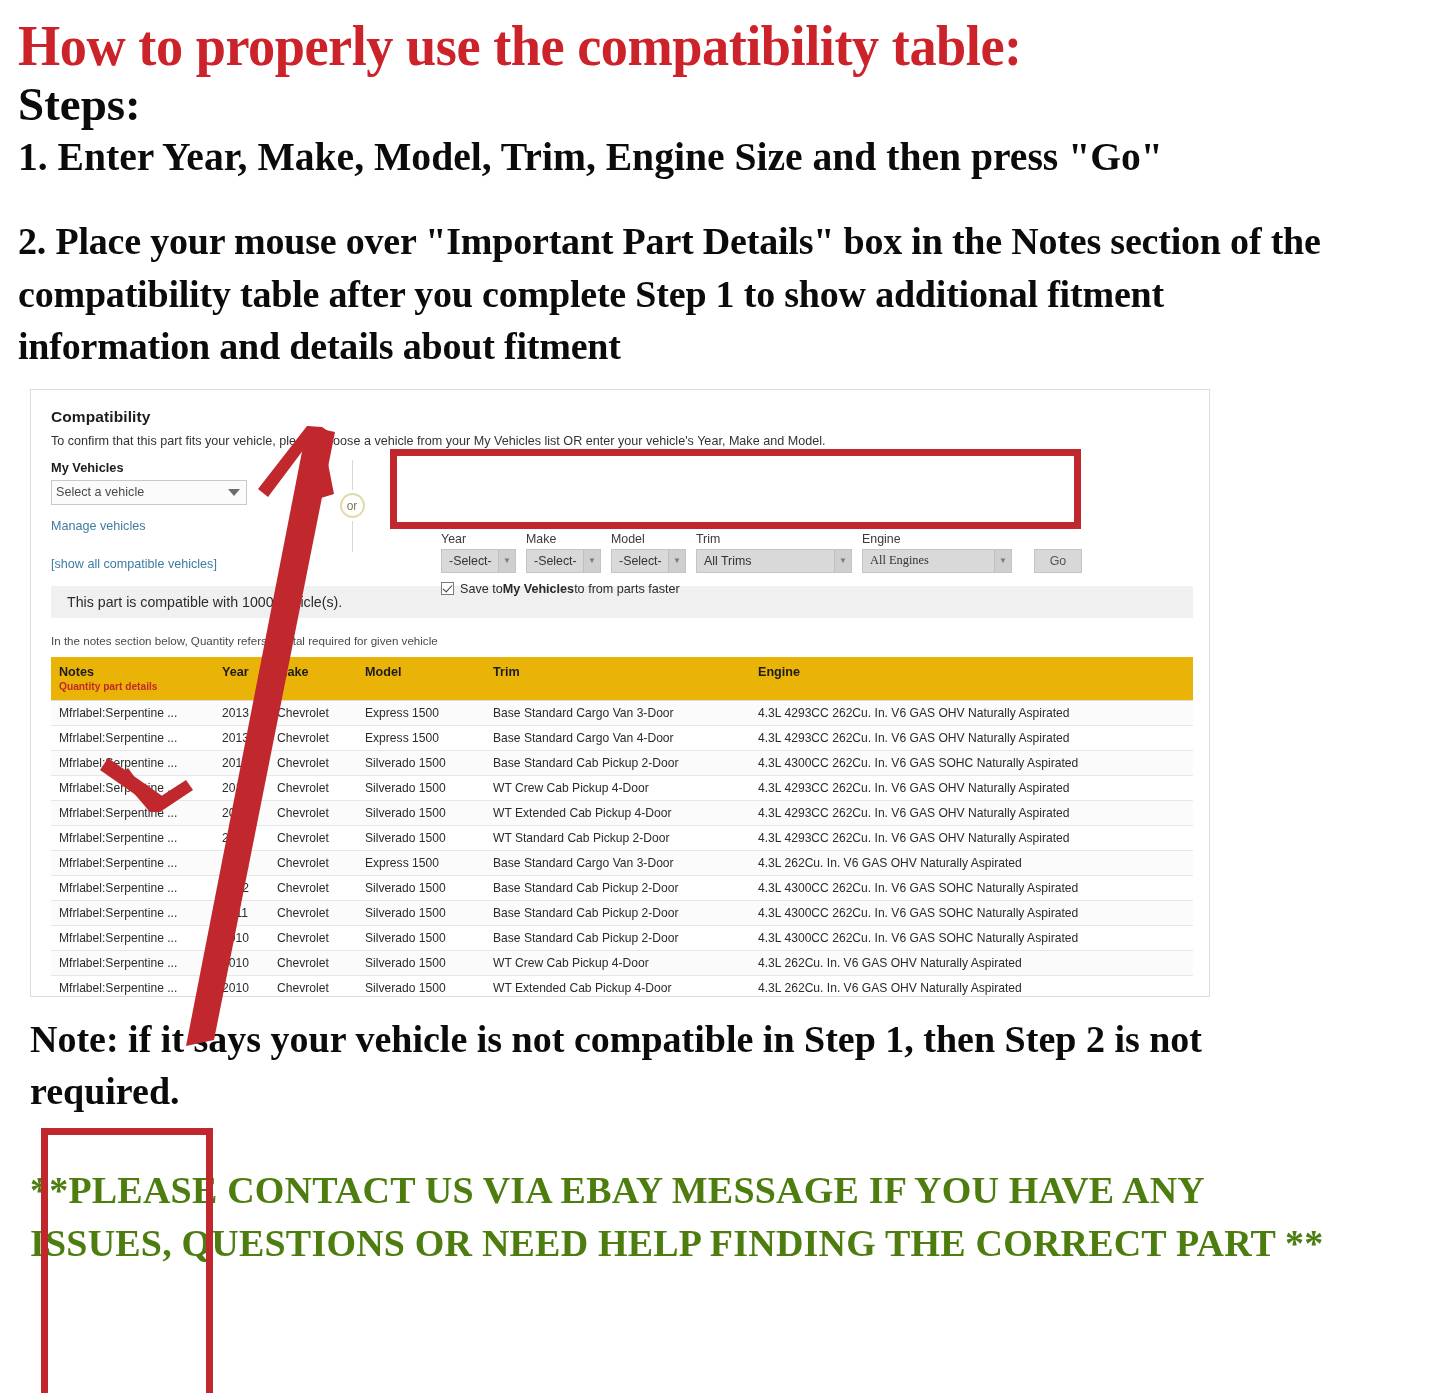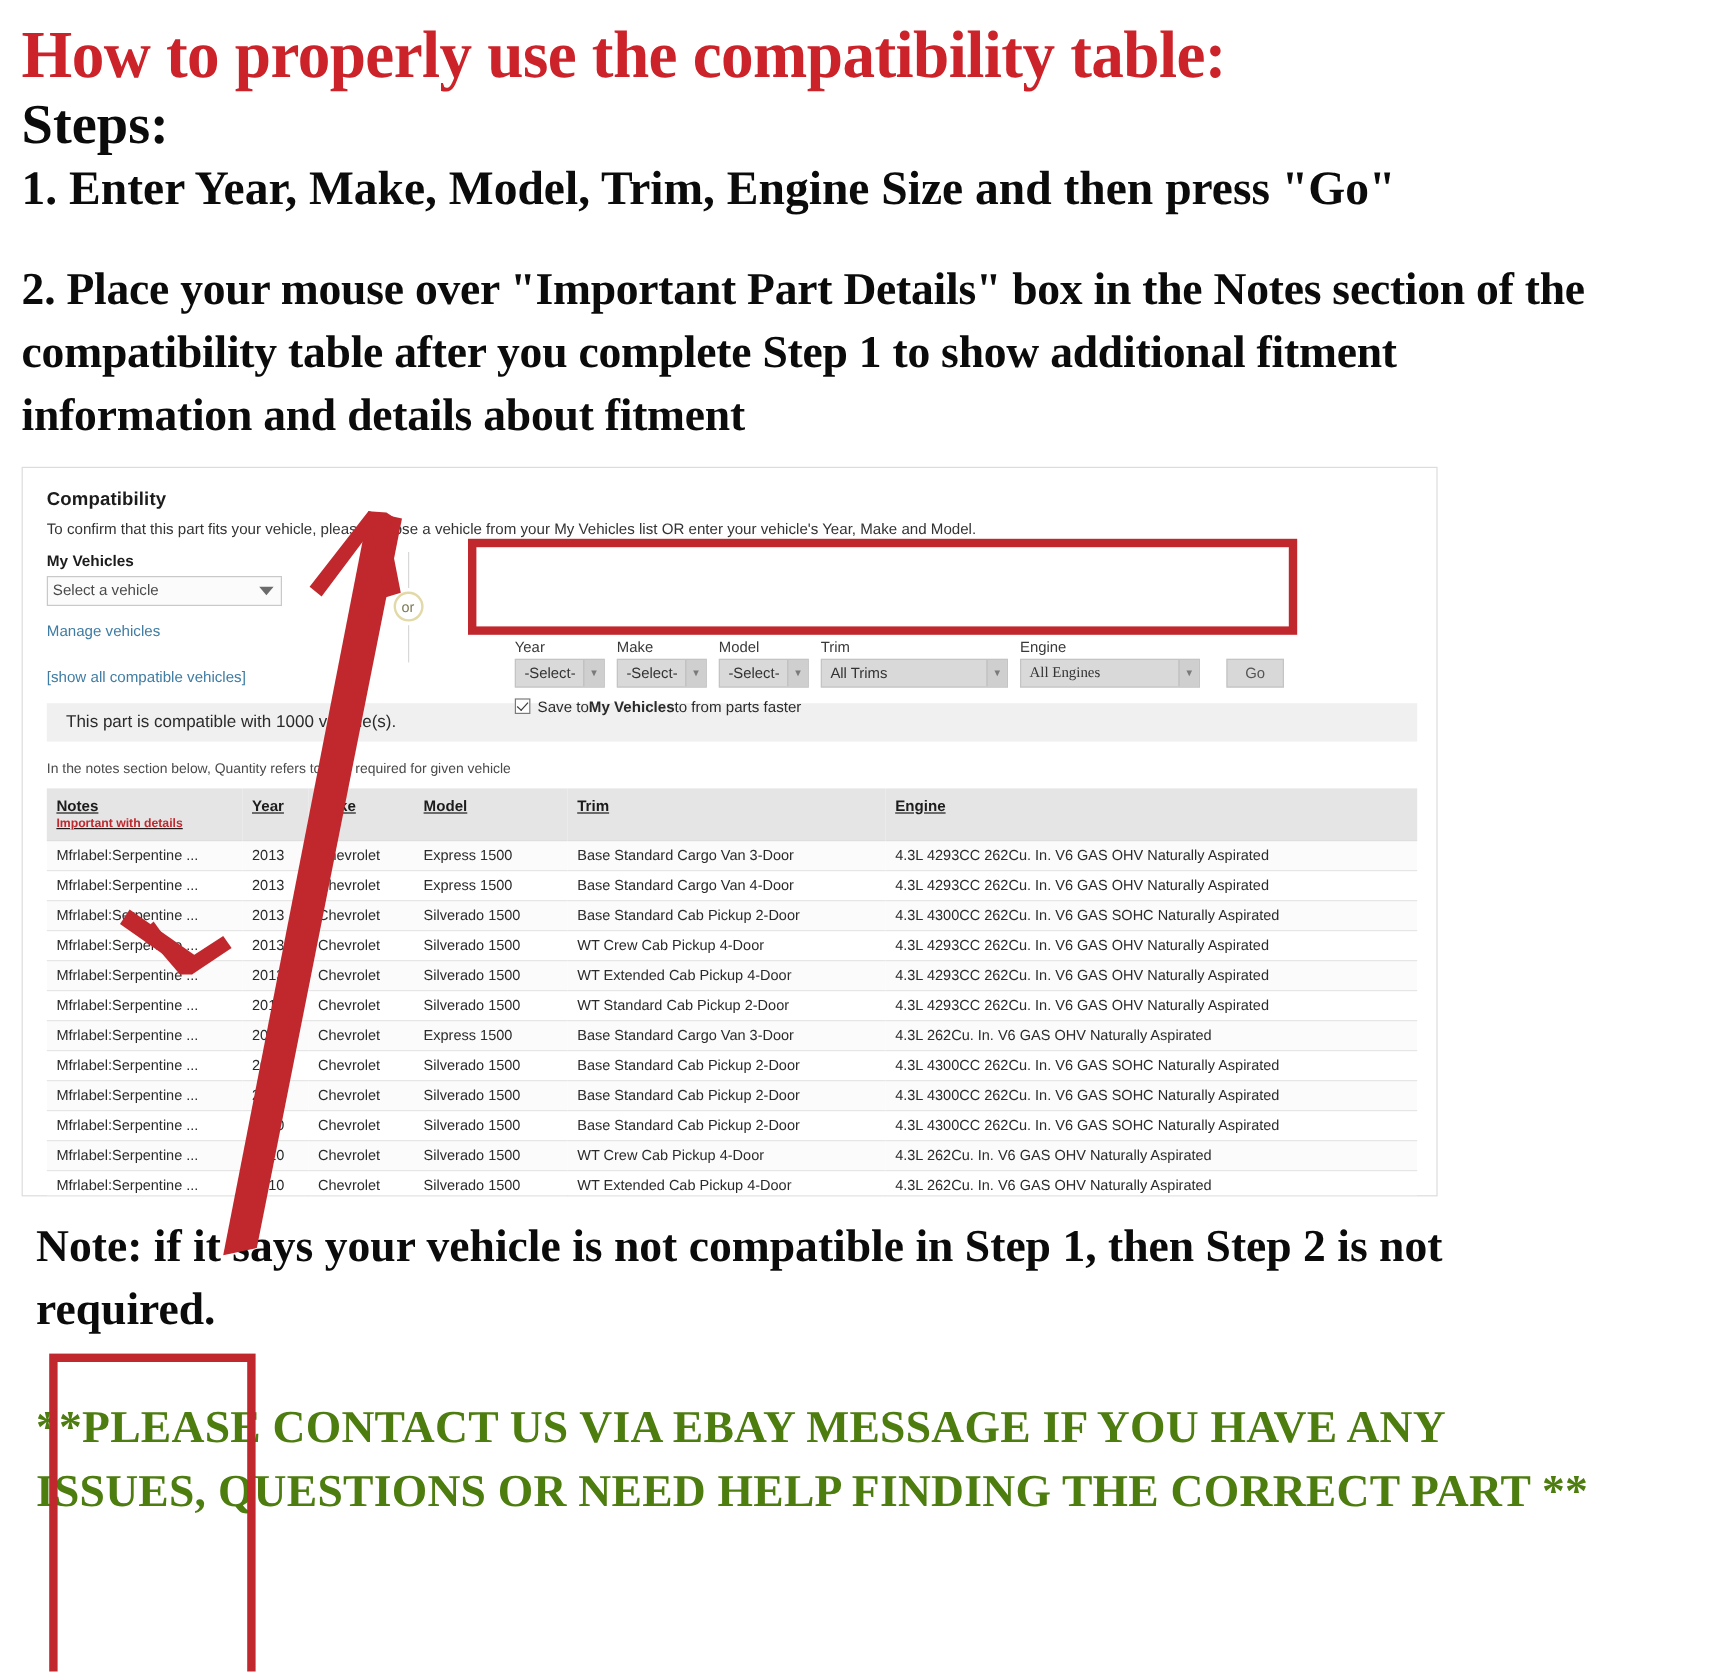--- a/index.html
+++ b/index.html
@@ -59,21 +59,21 @@
 
   
   .panel-holder {
     position: relative;
     margin: 16px 0 0 18px;
     width: 1180px;
     height: 608px;
   }
   .ebay-panel {
     position: absolute;
-    left: 0; top: 0;
+    left: 12px; top: 0;
     width: 1180px;
     height: 608px;
     background: #ffffff;
     border: 1px solid #dcdcdc;
     overflow: hidden;
     padding: 16px 18px 0 18px;
   }
   .cmp-title {
     font-size: 15.5px;
     font-weight: bold;
@@ -258,30 +258,29 @@
   
   table.fit {
     width: 1142px;
     margin-left: 2px;
     border-collapse: collapse;
     table-layout: fixed;
     font-size: 12.1px;
     color: #2b2b2b;
   }
   table.fit thead th {
-    background: #e5e5e5;
+    background: #eab308;
     text-align: left;
     font-weight: bold;
     font-size: 12.6px;
     color: #1c1c1c;
     padding: 8px 0 8px 8px;
     height: 40px;
     vertical-align: top;
     border-bottom: 1px solid #dedede;
-    text-decoration: underline;
   }
   .imp-part {
     display: block;
     color: #C0282D;
     font-size: 10.2px;
     font-weight: bold;
     margin-top: 2px;
   }
   table.fit tbody td {
     padding: 5px 0 5px 8px;
@@ -443,21 +442,21 @@
           <col class="c-year">
           <col class="c-make">
         <col class="c-model">
           <col class="c-trim">
           <col class="c-eng">
       </colgroup>
       <thead>
         <tr>
           <th>
             <span>Notes</span>
-            <span class="imp-part">Important with details</span>
+            <span class="imp-part">Quantity part details</span>
           </th>
           <th>Year</th>
           <th>Make</th>
           <th>Model</th>
           <th>Trim</th>
           <th>Engine</th>
         </tr>
       </thead>
       <tbody id="fit-body">
           <tr>

